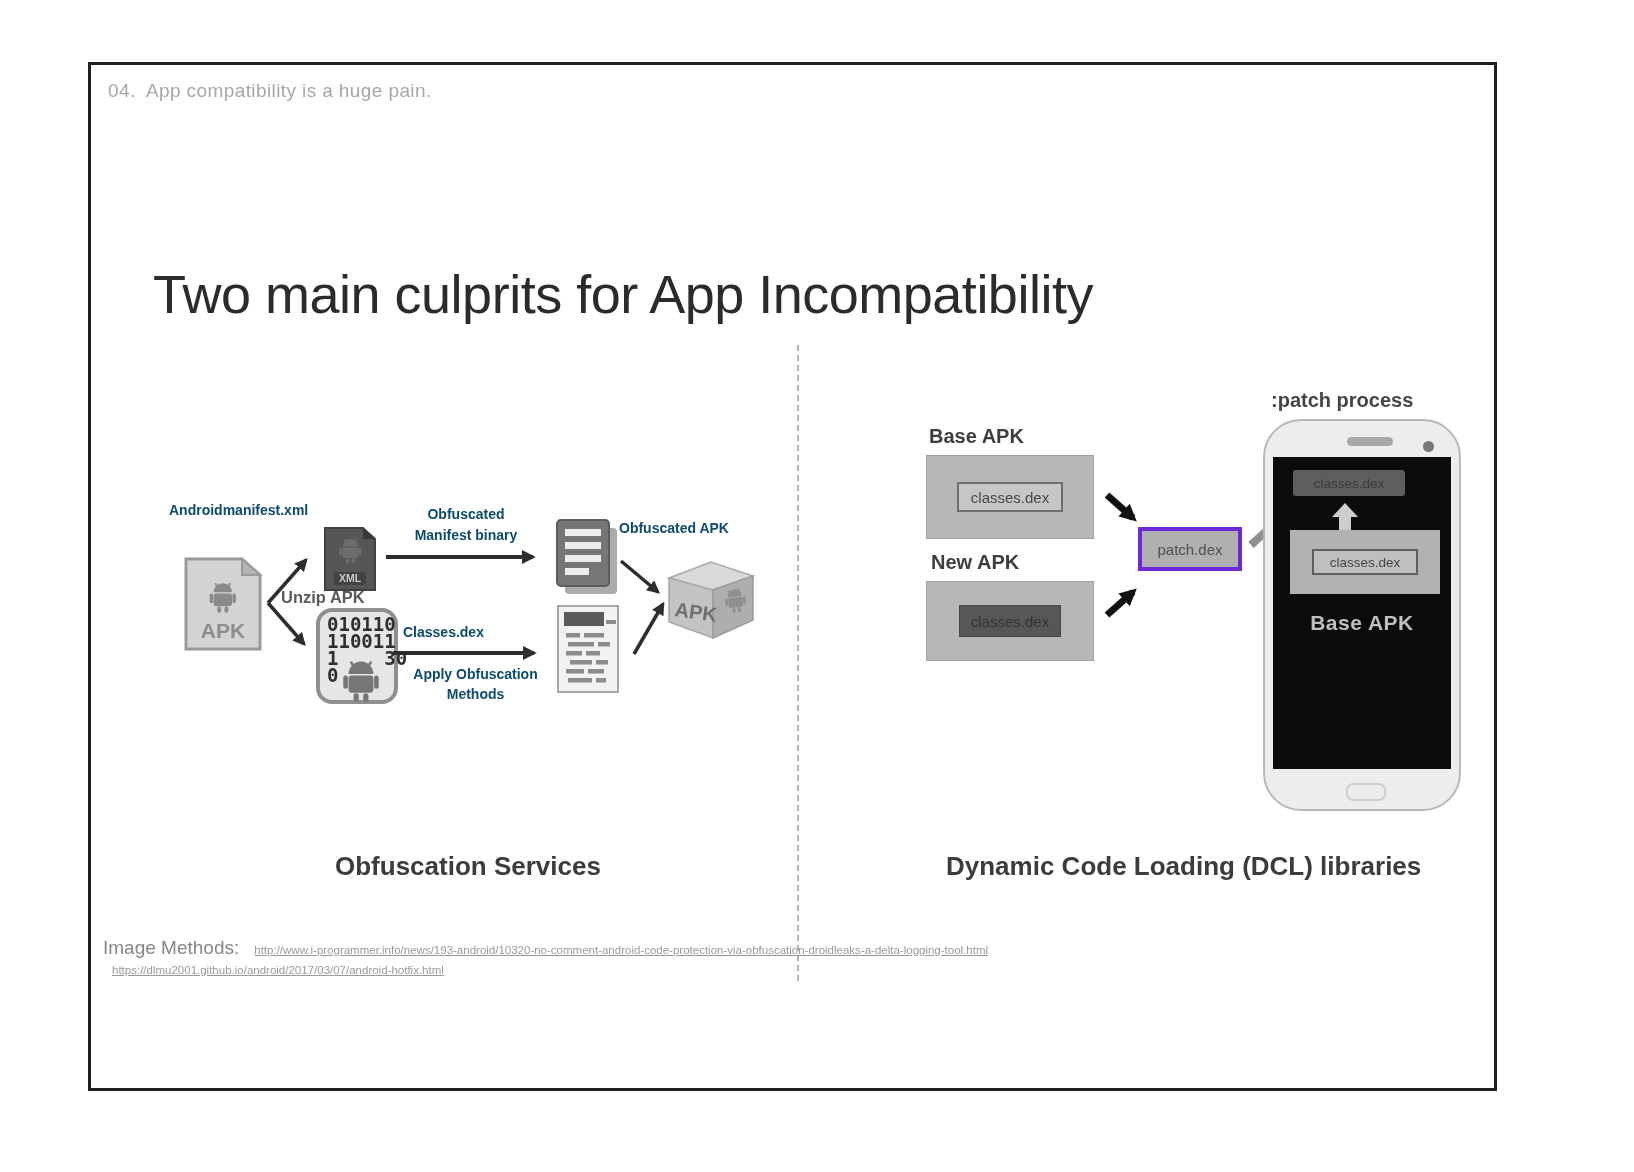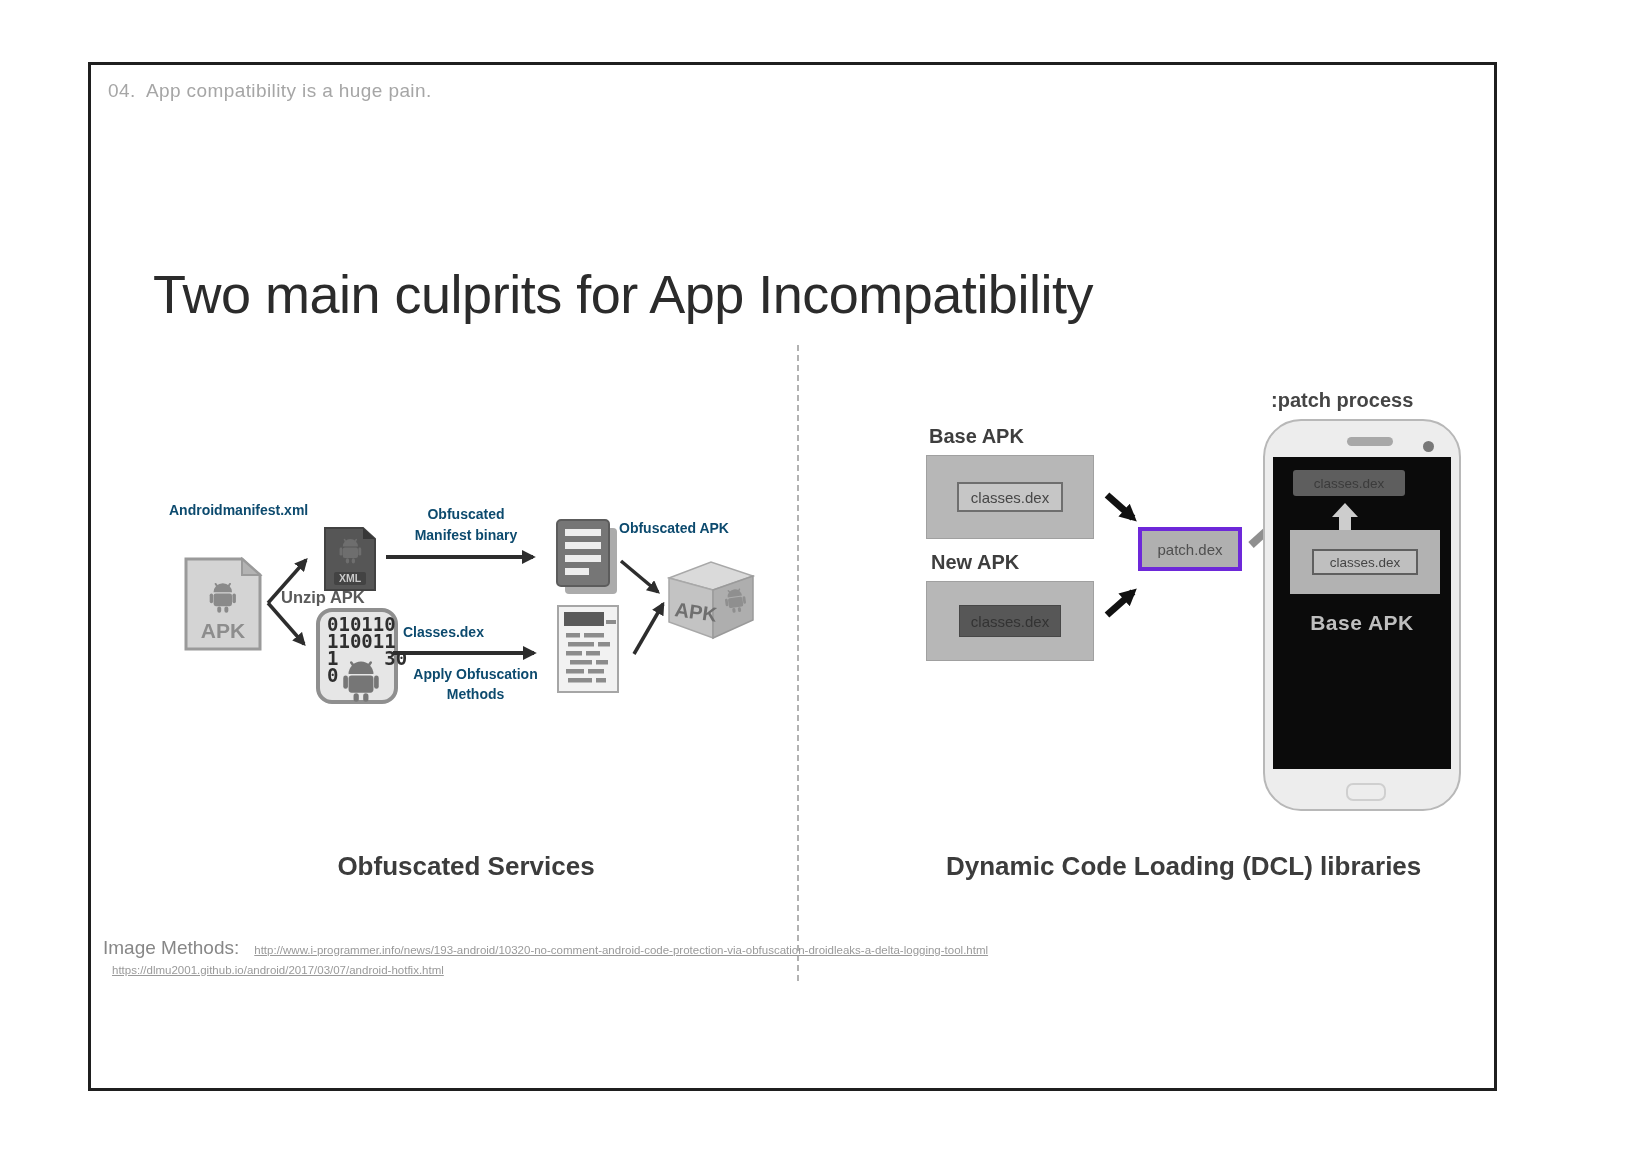--- a/index.html
+++ b/index.html
@@ -207,21 +207,21 @@
           <rect x="30" y="47" width="14" height="4.5" fill="#8c8c8c"></rect>
         <rect x="14" y="56" width="22" height="4.5" fill="#8c8c8c"></rect>
           <rect x="40" y="56" width="12" height="4.5" fill="#8c8c8c"></rect>
         <rect x="10" y="65" width="18" height="4.5" fill="#8c8c8c"></rect>
           <rect x="32" y="65" width="16" height="4.5" fill="#8c8c8c"></rect>
         <rect x="12" y="74" width="24" height="4.5" fill="#8c8c8c"></rect>
           <rect x="40" y="74" width="10" height="4.5" fill="#8c8c8c"></rect>
       </svg>
     </div>
 
-    <div class="abs caption cap-left">Obfuscated Services</div>
+    <div class="abs caption cap-left">Obfuscation Services</div>
 
     <div class="abs rdiag">
 
       <div class="abs lbl patchproc">:patch process</div>
 
       <div class="abs lbl baseapk-lbl">Base APK</div>
       <div class="abs gbox base-box">
         <div class="chip light">classes.dex</div>
       </div>
 

